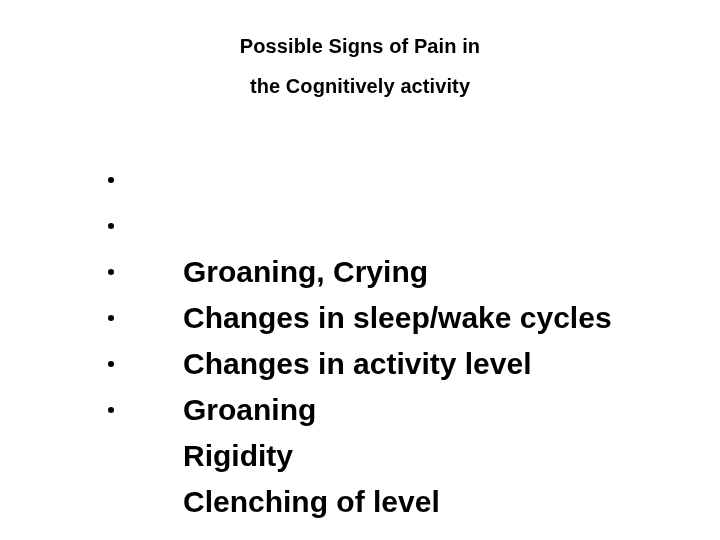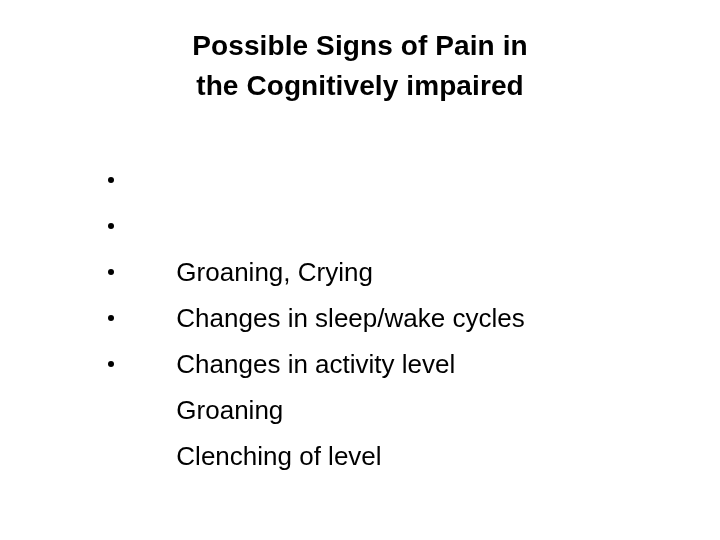--- a/index.html
+++ b/index.html
@@ -24,21 +24,21 @@
     box-sizing: border-box;
   }
 
   
   .slide-title {
     position: absolute;
     left: 60px;
     top: 26px;
     width: 600px;
     text-align: center;
-    font-size: 28px;
+    font-size: 20px;
     font-weight: bold;
     line-height: 40px;
     letter-spacing: 0.1px;
     color: #000000;
   }
   .slide-title .title-line {
     display: block;
     white-space: pre;
   }
 
@@ -50,22 +50,22 @@
     width: 560px;
     margin: 0;
     padding: 0;
     list-style: none;
   }
   .bullet-item {
     position: relative;
     height: 46px;
     line-height: 46px;
     padding-left: 33px;
-    font-size: 26px;
-    font-weight: normal;
+    font-size: 30px;
+    font-weight: bold;
     color: #000000;
     white-space: pre;
   }
   .bullet-marker {
     position: absolute;
     left: 8px;
     top: 50%;
     margin-top: -3px;
     width: 6px;
     height: 6px;
@@ -77,21 +77,21 @@
     vertical-align: baseline;
   }
 </style>
 </head>
 <body>
 
 <div class="slide">
 
   <div class="slide-title">
     <span class="title-line">Possible Signs of Pain in</span>
-    <span class="title-line">the Cognitively impaired</span>
+    <span class="title-line">the Cognitively activity</span>
   </div>
 
   <ul class="body-list">
 
     <li class="bullet-item">
       <span class="bullet-marker"></span>
       <span class="bullet-text">Groaning, Crying</span>
     </li>
 
     <li class="bullet-item">
@@ -102,20 +102,24 @@
     <li class="bullet-item">
       <span class="bullet-marker"></span>
       <span class="bullet-text">Changes in activity level</span>
     </li>
 
     <li class="bullet-item">
       <span class="bullet-marker"></span>
       <span class="bullet-text">Groaning</span>
     </li>
 
+    <li class="bullet-item">
+      <span class="bullet-marker"></span>
+      <span class="bullet-text">Rigidity</span>
+    </li>
 
     <li class="bullet-item">
       <span class="bullet-marker"></span>
       <span class="bullet-text">Clenching of level</span>
     </li>
 
   </ul>
 
 </div>
 

